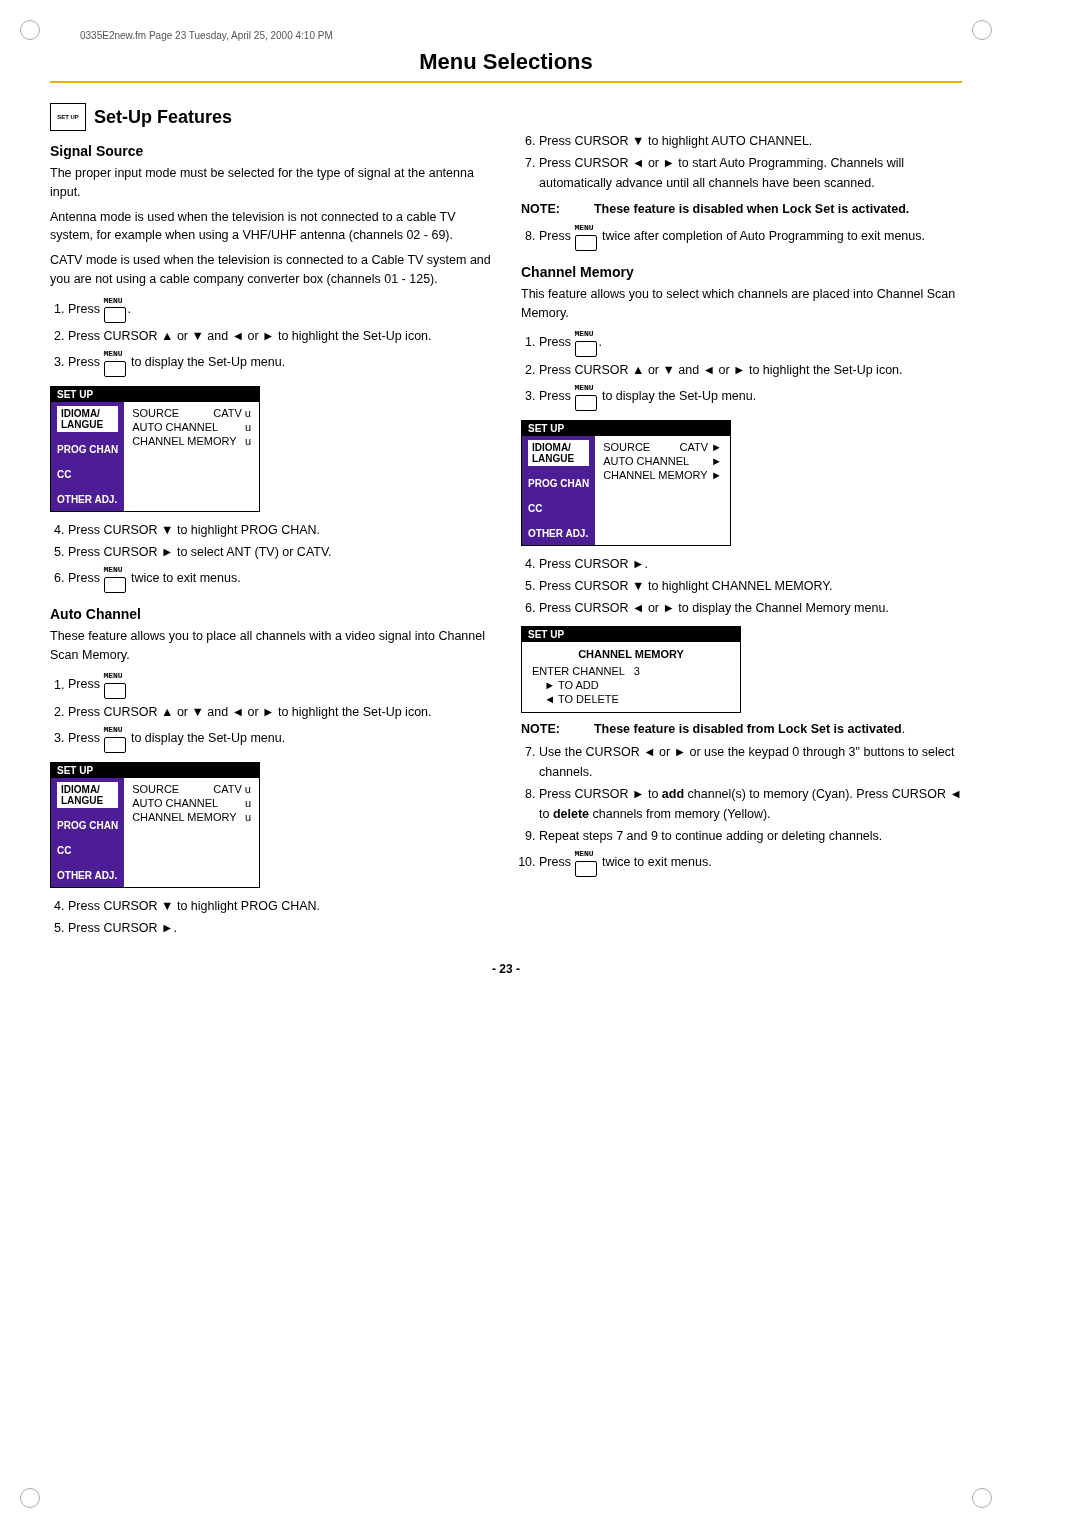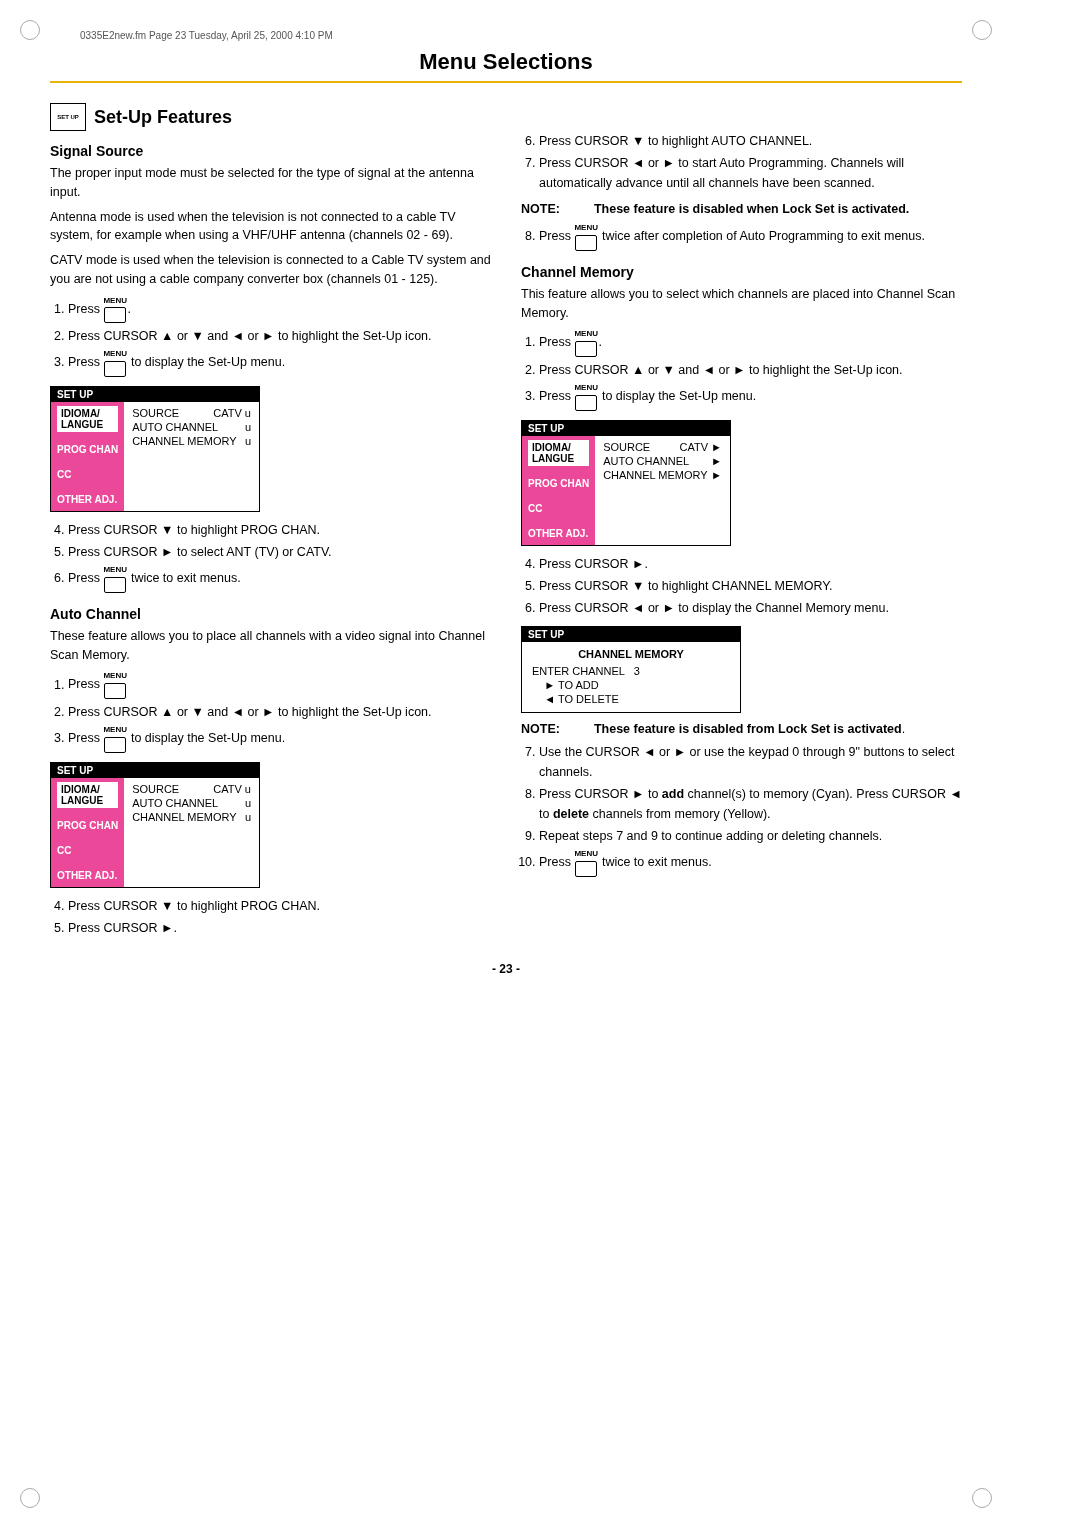--- a/index.html
+++ b/index.html
@@ -152,21 +152,21 @@
       font-weight: bold;
       padding: 2px 6px;
       text-align: left;
     }
 
     .menu-box-body {
       display: flex;
     }
 
     .menu-box-left {
-      background: #ec4899;
+      background: #4c1d95;
       color: #fff;
       font-size: 10px;
       font-weight: bold;
       padding: 4px 6px;
       min-width: 60px;
       display: flex;
       flex-direction: column;
       gap: 10px;
     }
 
@@ -252,20 +252,21 @@
       text-align: left;
       margin-bottom: 1px;
       margin-left: 0;
     }
 
     .inline-menu-wrap {
       display: inline-flex;
       flex-direction: column;
       align-items: flex-start;
       vertical-align: middle;
+      font-family: Liberation Mono, monospace;
     }
 
   </style>
 </head>
 <body>
 
 <div class="page-container">
 
   <div class="corner-mark corner-tl"></div>
   <div class="corner-mark corner-tr"></div>
@@ -494,21 +495,21 @@
           <div class="cm-row">&nbsp;&nbsp;&nbsp;&nbsp;◄ TO DELETE</div>
         </div>
       </div>
 
       <div class="note-block">
         <span class="note-label">NOTE:&nbsp;&nbsp;&nbsp;</span>
         <span class="note-text"><strong>These feature is disabled from Lock Set is activated</strong>.</span>
       </div>
 
       <ol start="7">
-        <li>Use the CURSOR ◄ or ► or use the keypad 0 through 9" buttons to select channels.</li>
+        <li>Use the CURSOR ◄ or ► or use the keypad 0 through 3" buttons to select channels.</li>
         <li>Press CURSOR ► to <strong>add</strong> channel(s) to memory (Cyan). Press CURSOR ◄ to <strong>delete</strong> channels from memory (Yellow).</li>
         <li>Repeat steps 7 and 9 to continue adding or deleting channels.</li>
         <li>
           Press
           <span class="inline-menu-wrap">
             <span class="menu-above-label">MENU</span>
             <span class="menu-btn"></span>
           </span>
           twice to exit menus.
         </li>

